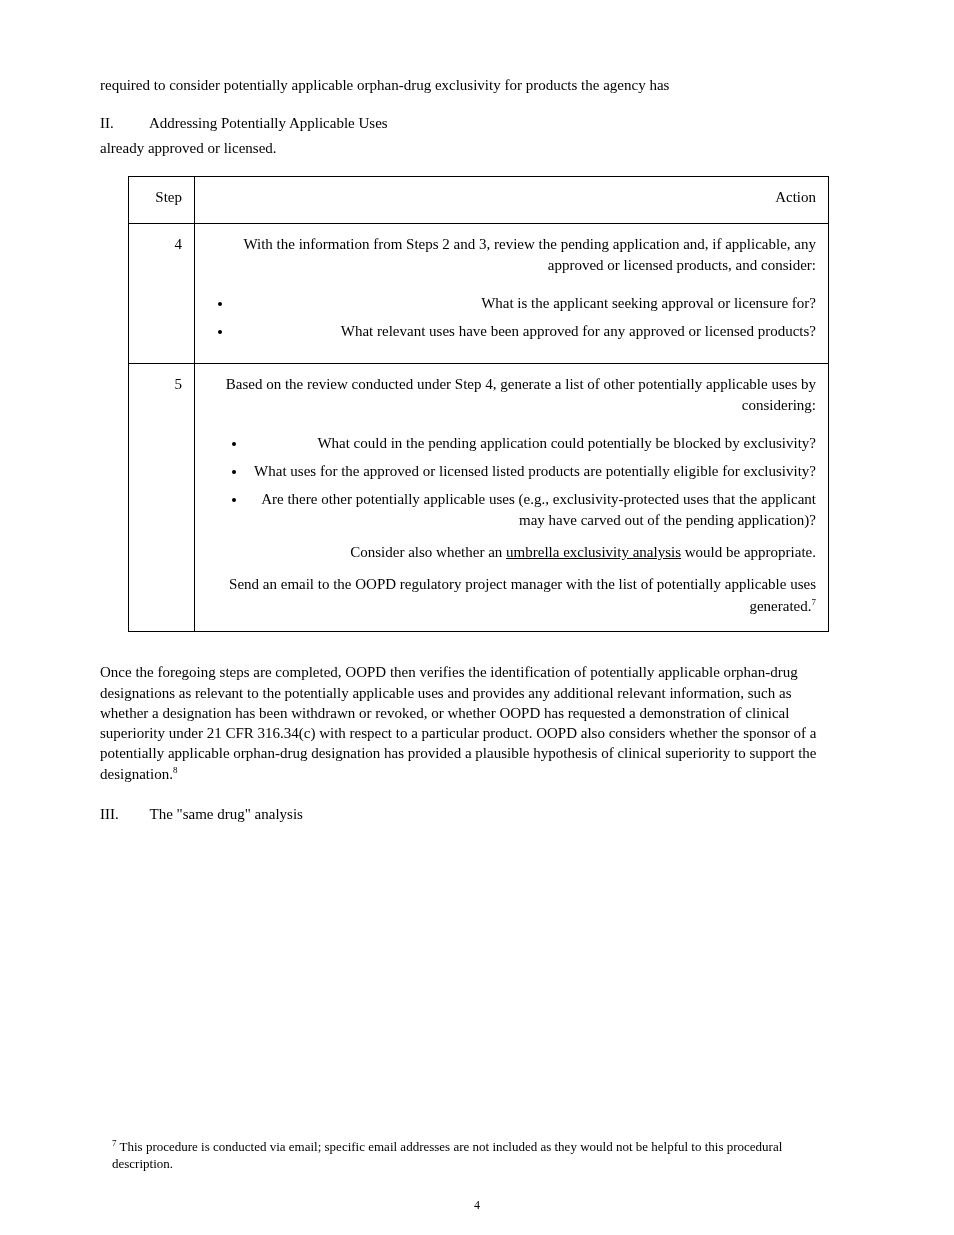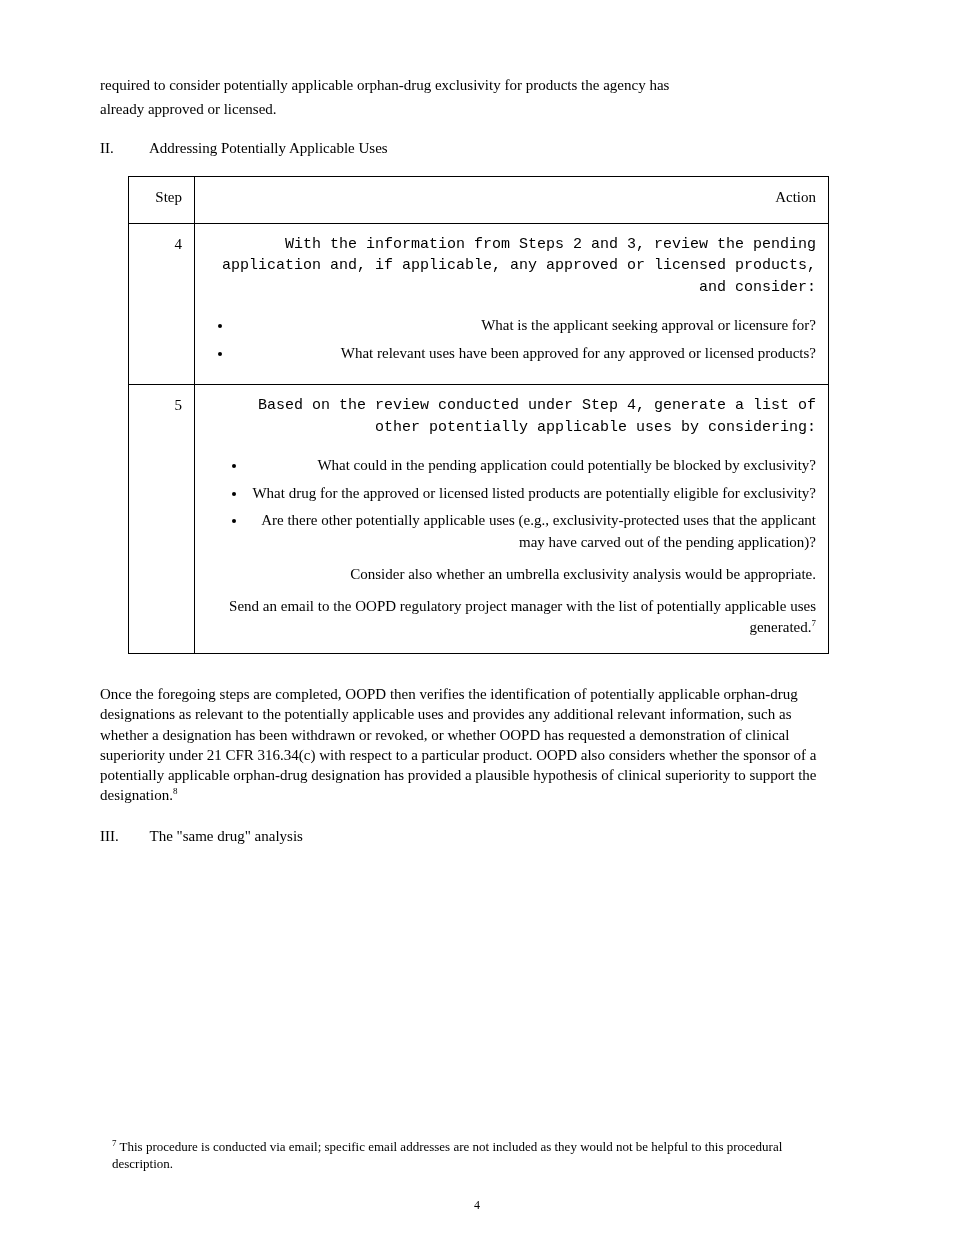--- a/index.html
+++ b/index.html
@@ -37,28 +37,28 @@
     font-size: 15px;
     line-height: 1.45;
     font-weight: normal;
     text-align: right;
   }
   .col-step { width: 66px; text-align: center; }
   .col-act  { width: 634px; }
   th { font-weight: bold; }
   td.step { text-align: center; font-weight: normal; }
 
-  .cell-intro { margin: 0 0 6px 0; font-family: Liberation Mono, monospace; }
+  .cell-intro { margin: 0 0 6px 0; }
   ul.bullets {
     margin: 16px 0 4px 0;
     padding: 0 0 0 26px;
     list-style: disc;
   }
   ul.bullets li { margin: 6px 0; }
-  .linklike { color: #000; }
+  .linklike { color: #000; text-decoration: underline; }
   .cell-note { margin: 10px 0 0 0; }
 
   .post {
     margin: 30px 0 0 0;
   }
   .post p { margin: 0 0 20px 0; }
 
   .footer {
     position: absolute;
     bottom: 58px;
@@ -78,25 +78,25 @@
     font-size: 12px;
   }
 </style>
 </head>
 <body>
 
 <div class="page">
 
   <div class="pre">
     <p>required to consider potentially applicable orphan-drug exclusivity for products the agency has</p>
-    <p>already approved or licensed.</p>
     <p style="margin-top:18px;">
       <span style="display:inline-block; width:46px;">II.</span>
       <span>Addressing Potentially Applicable Uses</span>
     </p>
+    <p>already approved or licensed.</p>
   </div>
 
   <table class="grid">
     <colgroup>
       <col class="col-step">
       <col class="col-act">
     </colgroup>
     <thead>
       <tr>
         <th>Step</th>
@@ -113,21 +113,21 @@
             <li>What relevant uses have been approved for any approved or licensed products?</li>
           </ul>
         </td>
       </tr>
       <tr>
         <td class="step">5</td>
         <td>
           <p class="cell-intro">Based on the review conducted under Step 4, generate a list of other potentially applicable uses by considering:</p>
           <ul class="bullets" style="padding-left:40px;">
             <li>What could in the pending application could potentially be blocked by exclusivity?</li>
-            <li>What drug for the approved or licensed listed products are potentially eligible for exclusivity?</li>
+            <li>What uses for the approved or licensed listed products are potentially eligible for exclusivity?</li>
             <li>Are there other potentially applicable uses (e.g., exclusivity-protected uses that the applicant may have carved out of the pending application)?</li>
           </ul>
           <p class="cell-note">
             <span>Consider also whether an </span><span class="linklike">umbrella exclusivity analysis</span><span> would be appropriate.</span>
           </p>
           <p class="cell-note">
             <span>Send an email to the OOPD regulatory project manager with the list of potentially applicable uses generated.</span><span class="sup" style="font-size:9px; vertical-align:super;">7</span>
           </p>
         </td>
       </tr>

